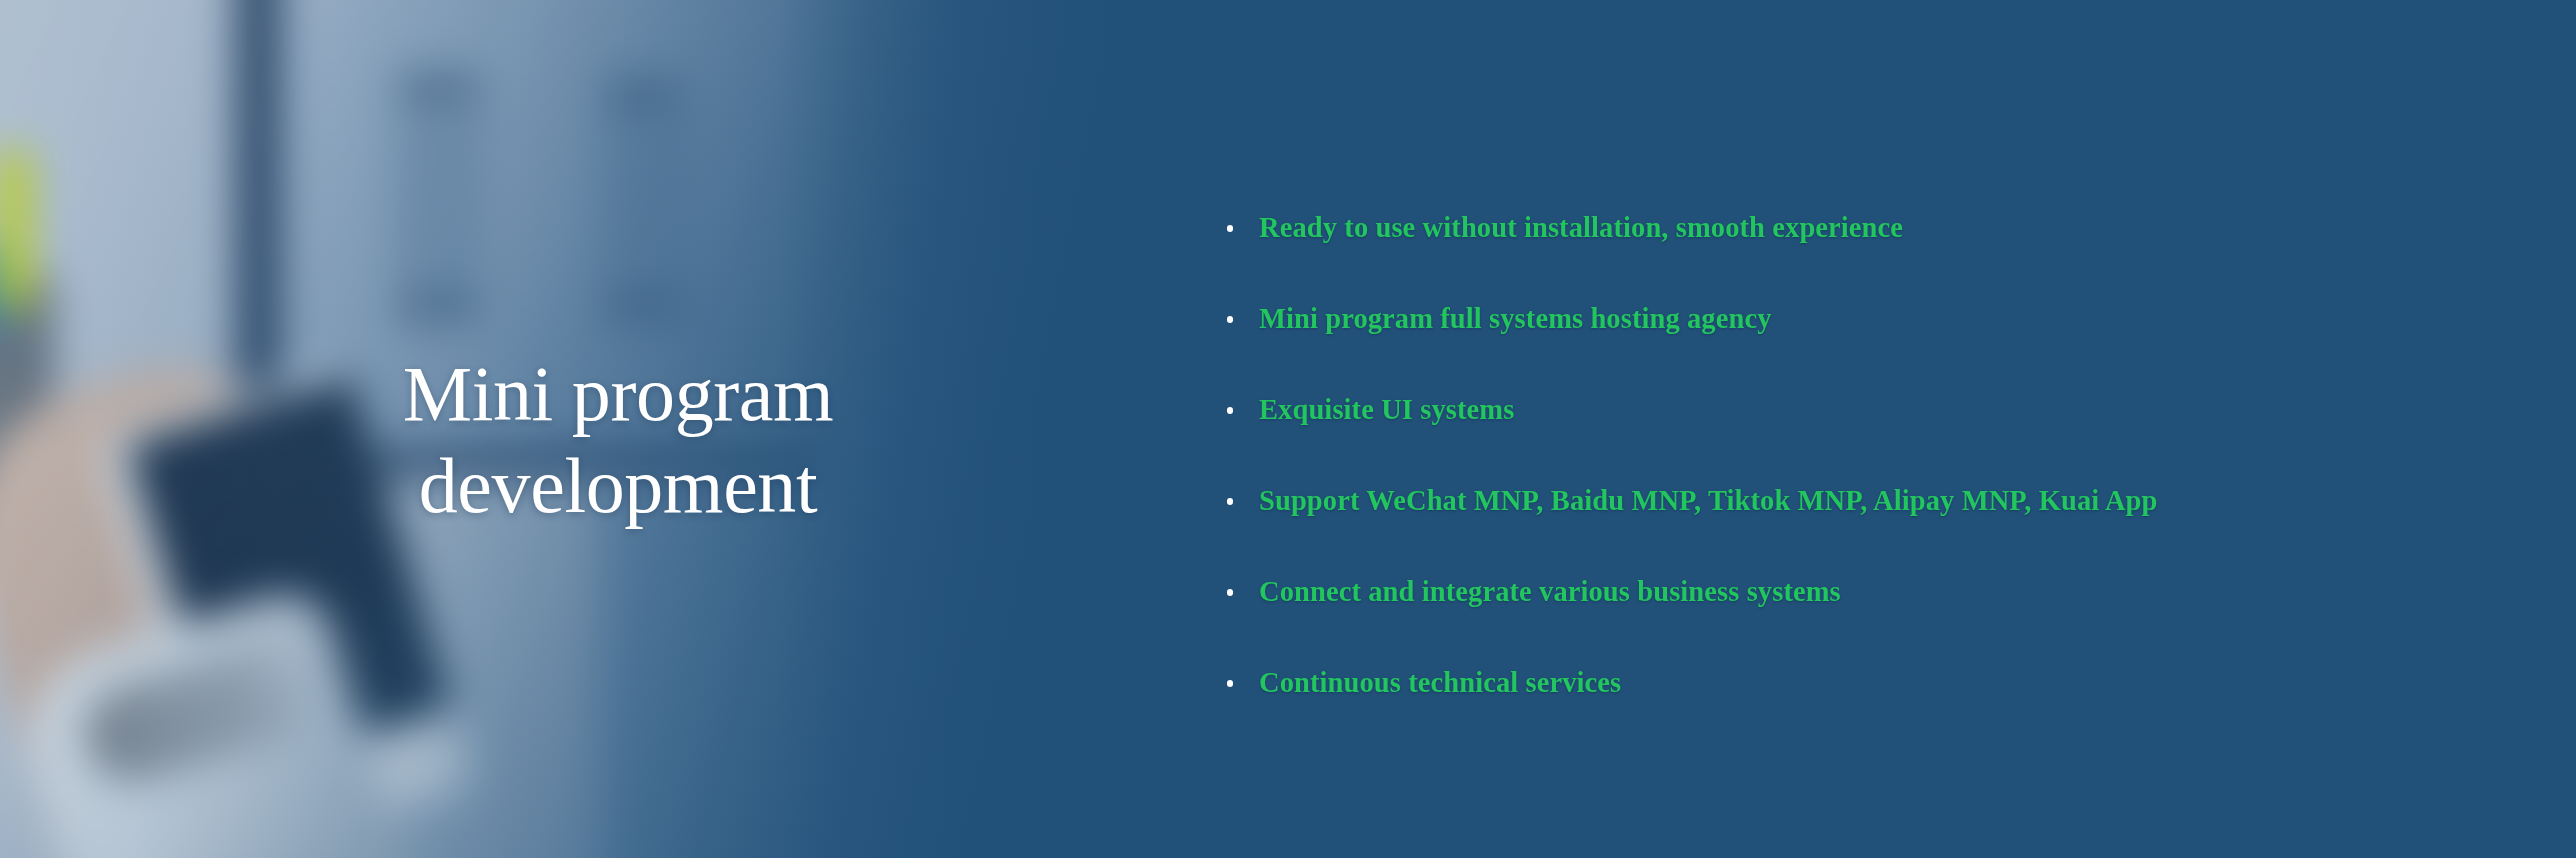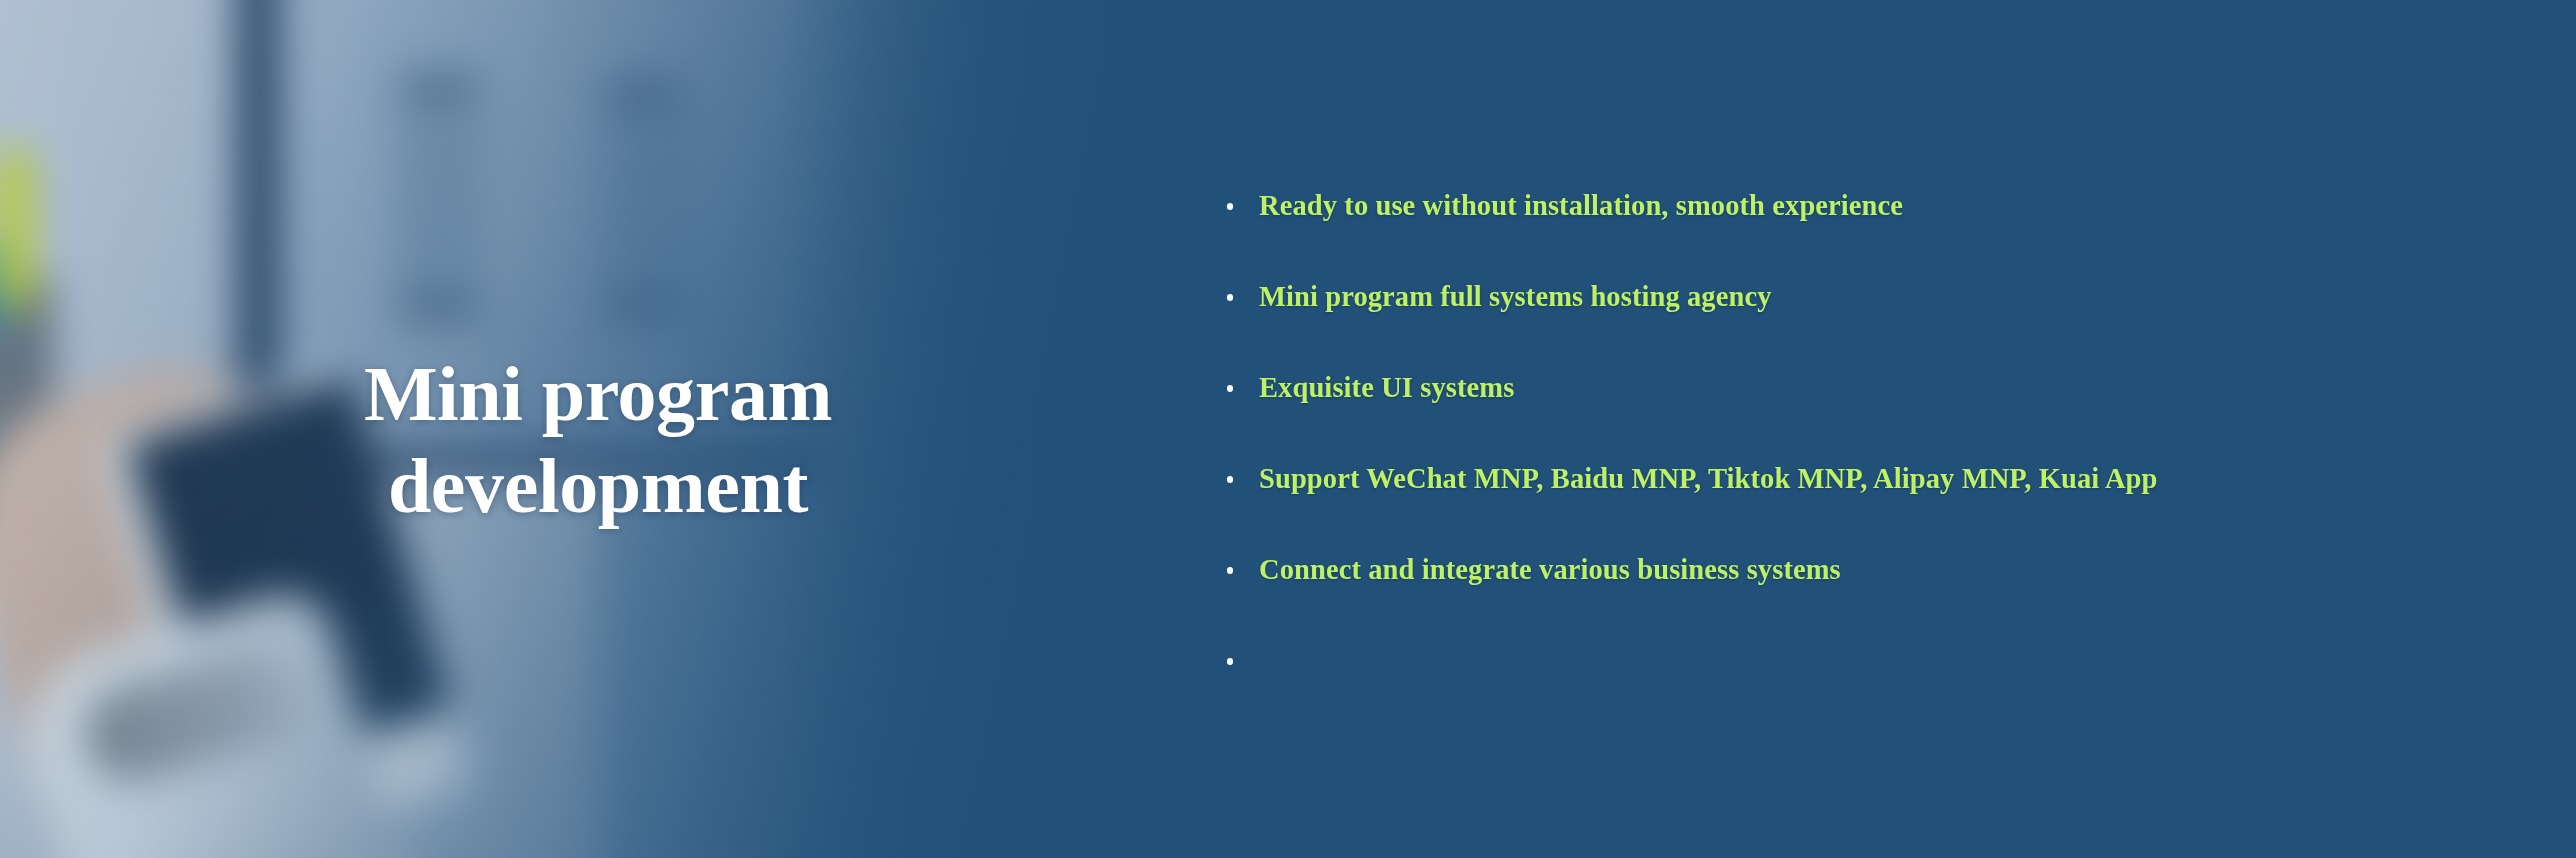--- a/index.html
+++ b/index.html
@@ -204,43 +204,43 @@
     left: 779px;
     top: 0;
     width: 464px;
     height: 859px;
     background: linear-gradient(90deg, rgba(33,80,121,0) 0%, rgba(33,80,121,0.65) 45%, rgba(33,80,121,1) 100%);
   }
 
   
   .headline {
     position: absolute;
-    left: 100px;
+    left: 120px;
     top: 296px;
     width: 996px;
     text-align: center;
     color: #ffffff;
-    font-weight: bold;
+    font-weight: normal;
     font-size: 78px;
     line-height: 1.17;
     letter-spacing: -0.4px;
     text-shadow: 0 1.5px 7.5px rgba(16,40,66,0.30);
     white-space: pre-line;
   }
 
   
   .feature-list {
     position: absolute;
     left: 1222px;
-    top: 168px;
+    top: 190px;
     width: 1273px;
     margin: 0;
     padding: 0;
     list-style: none;
-    color: #bef264;
+    color: #22c55e;
   }
   .feature-item {
     position: relative;
     padding-left: 37px;
     margin: 0 0 15px 0;
     font-size: 28.5px;
     font-weight: bold;
     line-height: 76px;
     letter-spacing: 0.1px;
     text-shadow: 0 0.7px 2.2px rgba(10,30,52,0.35);
@@ -309,17 +309,18 @@
     <li class="feature-item">
       <span class="bullet-dot"></span>
       <span>Support WeChat MNP, Baidu MNP, Tiktok MNP, Alipay MNP, Kuai App</span>
     </li>
     <li class="feature-item">
       <span class="bullet-dot"></span>
       <span>Connect and integrate various business systems</span>
     </li>
     <li class="feature-item">
       <span class="bullet-dot"></span>
+      <span>Continuous technical services</span>
     </li>
   </ul>
 
 </div>
 
 
 </body></html>

